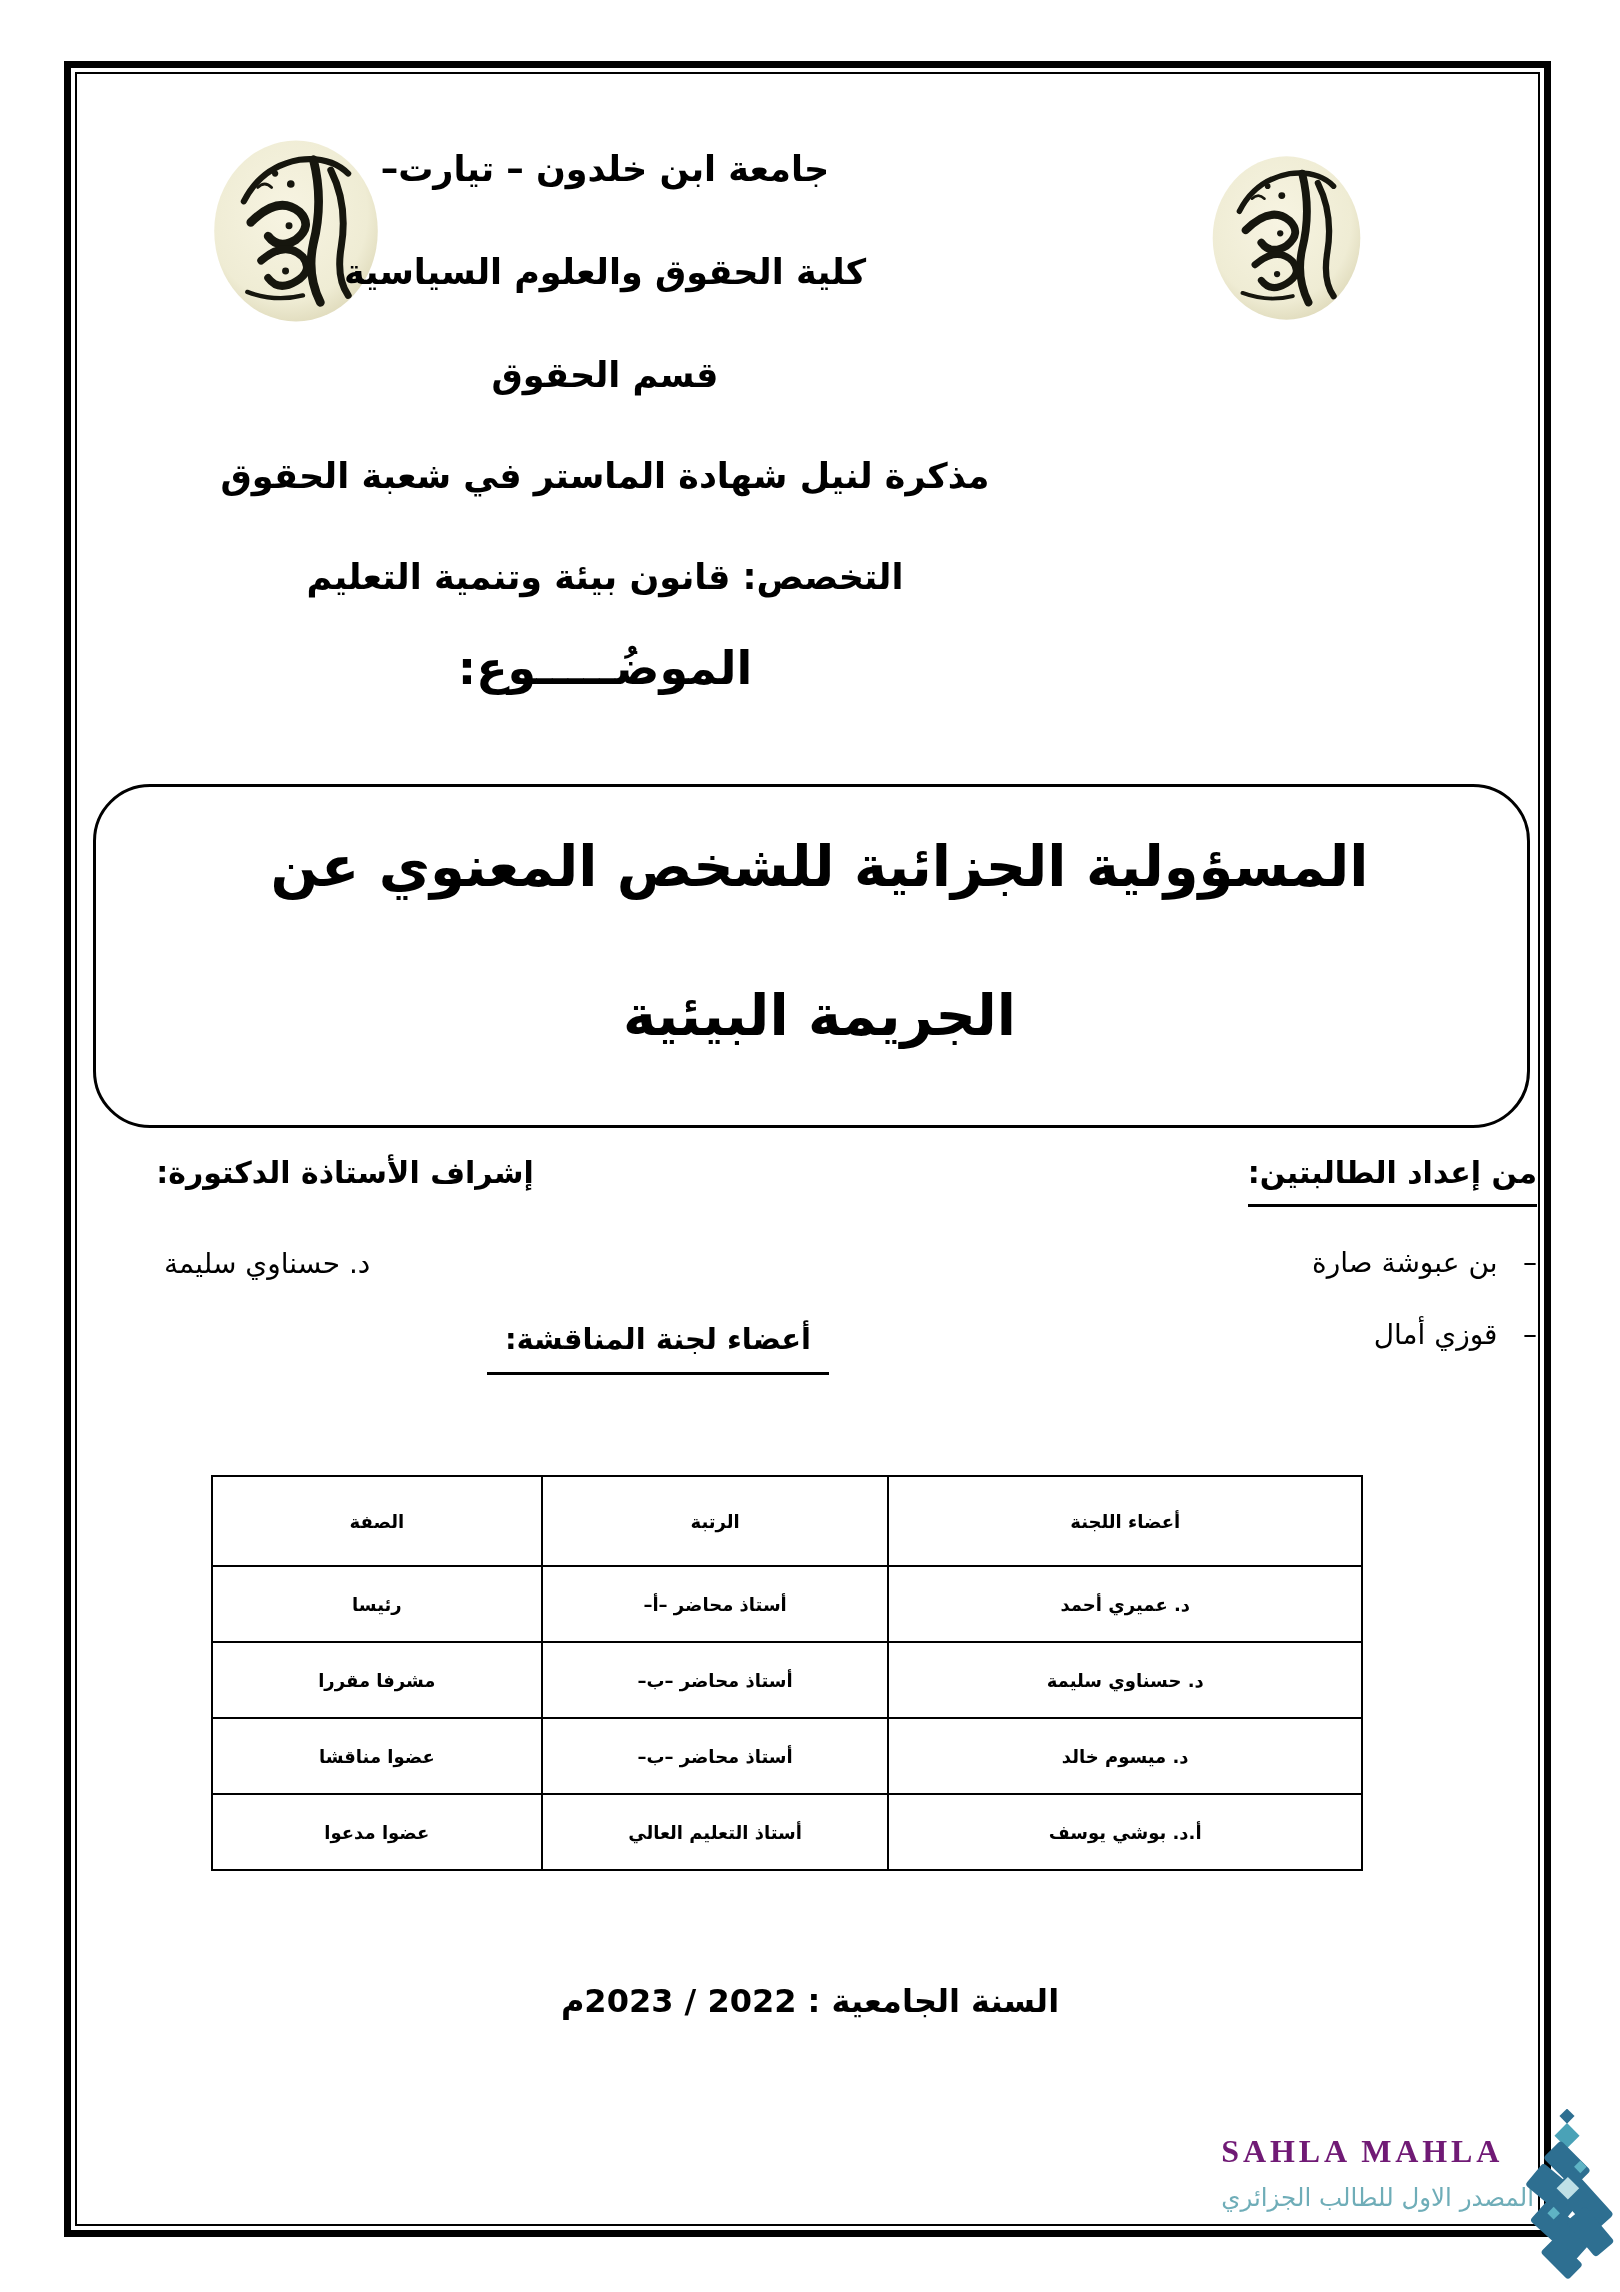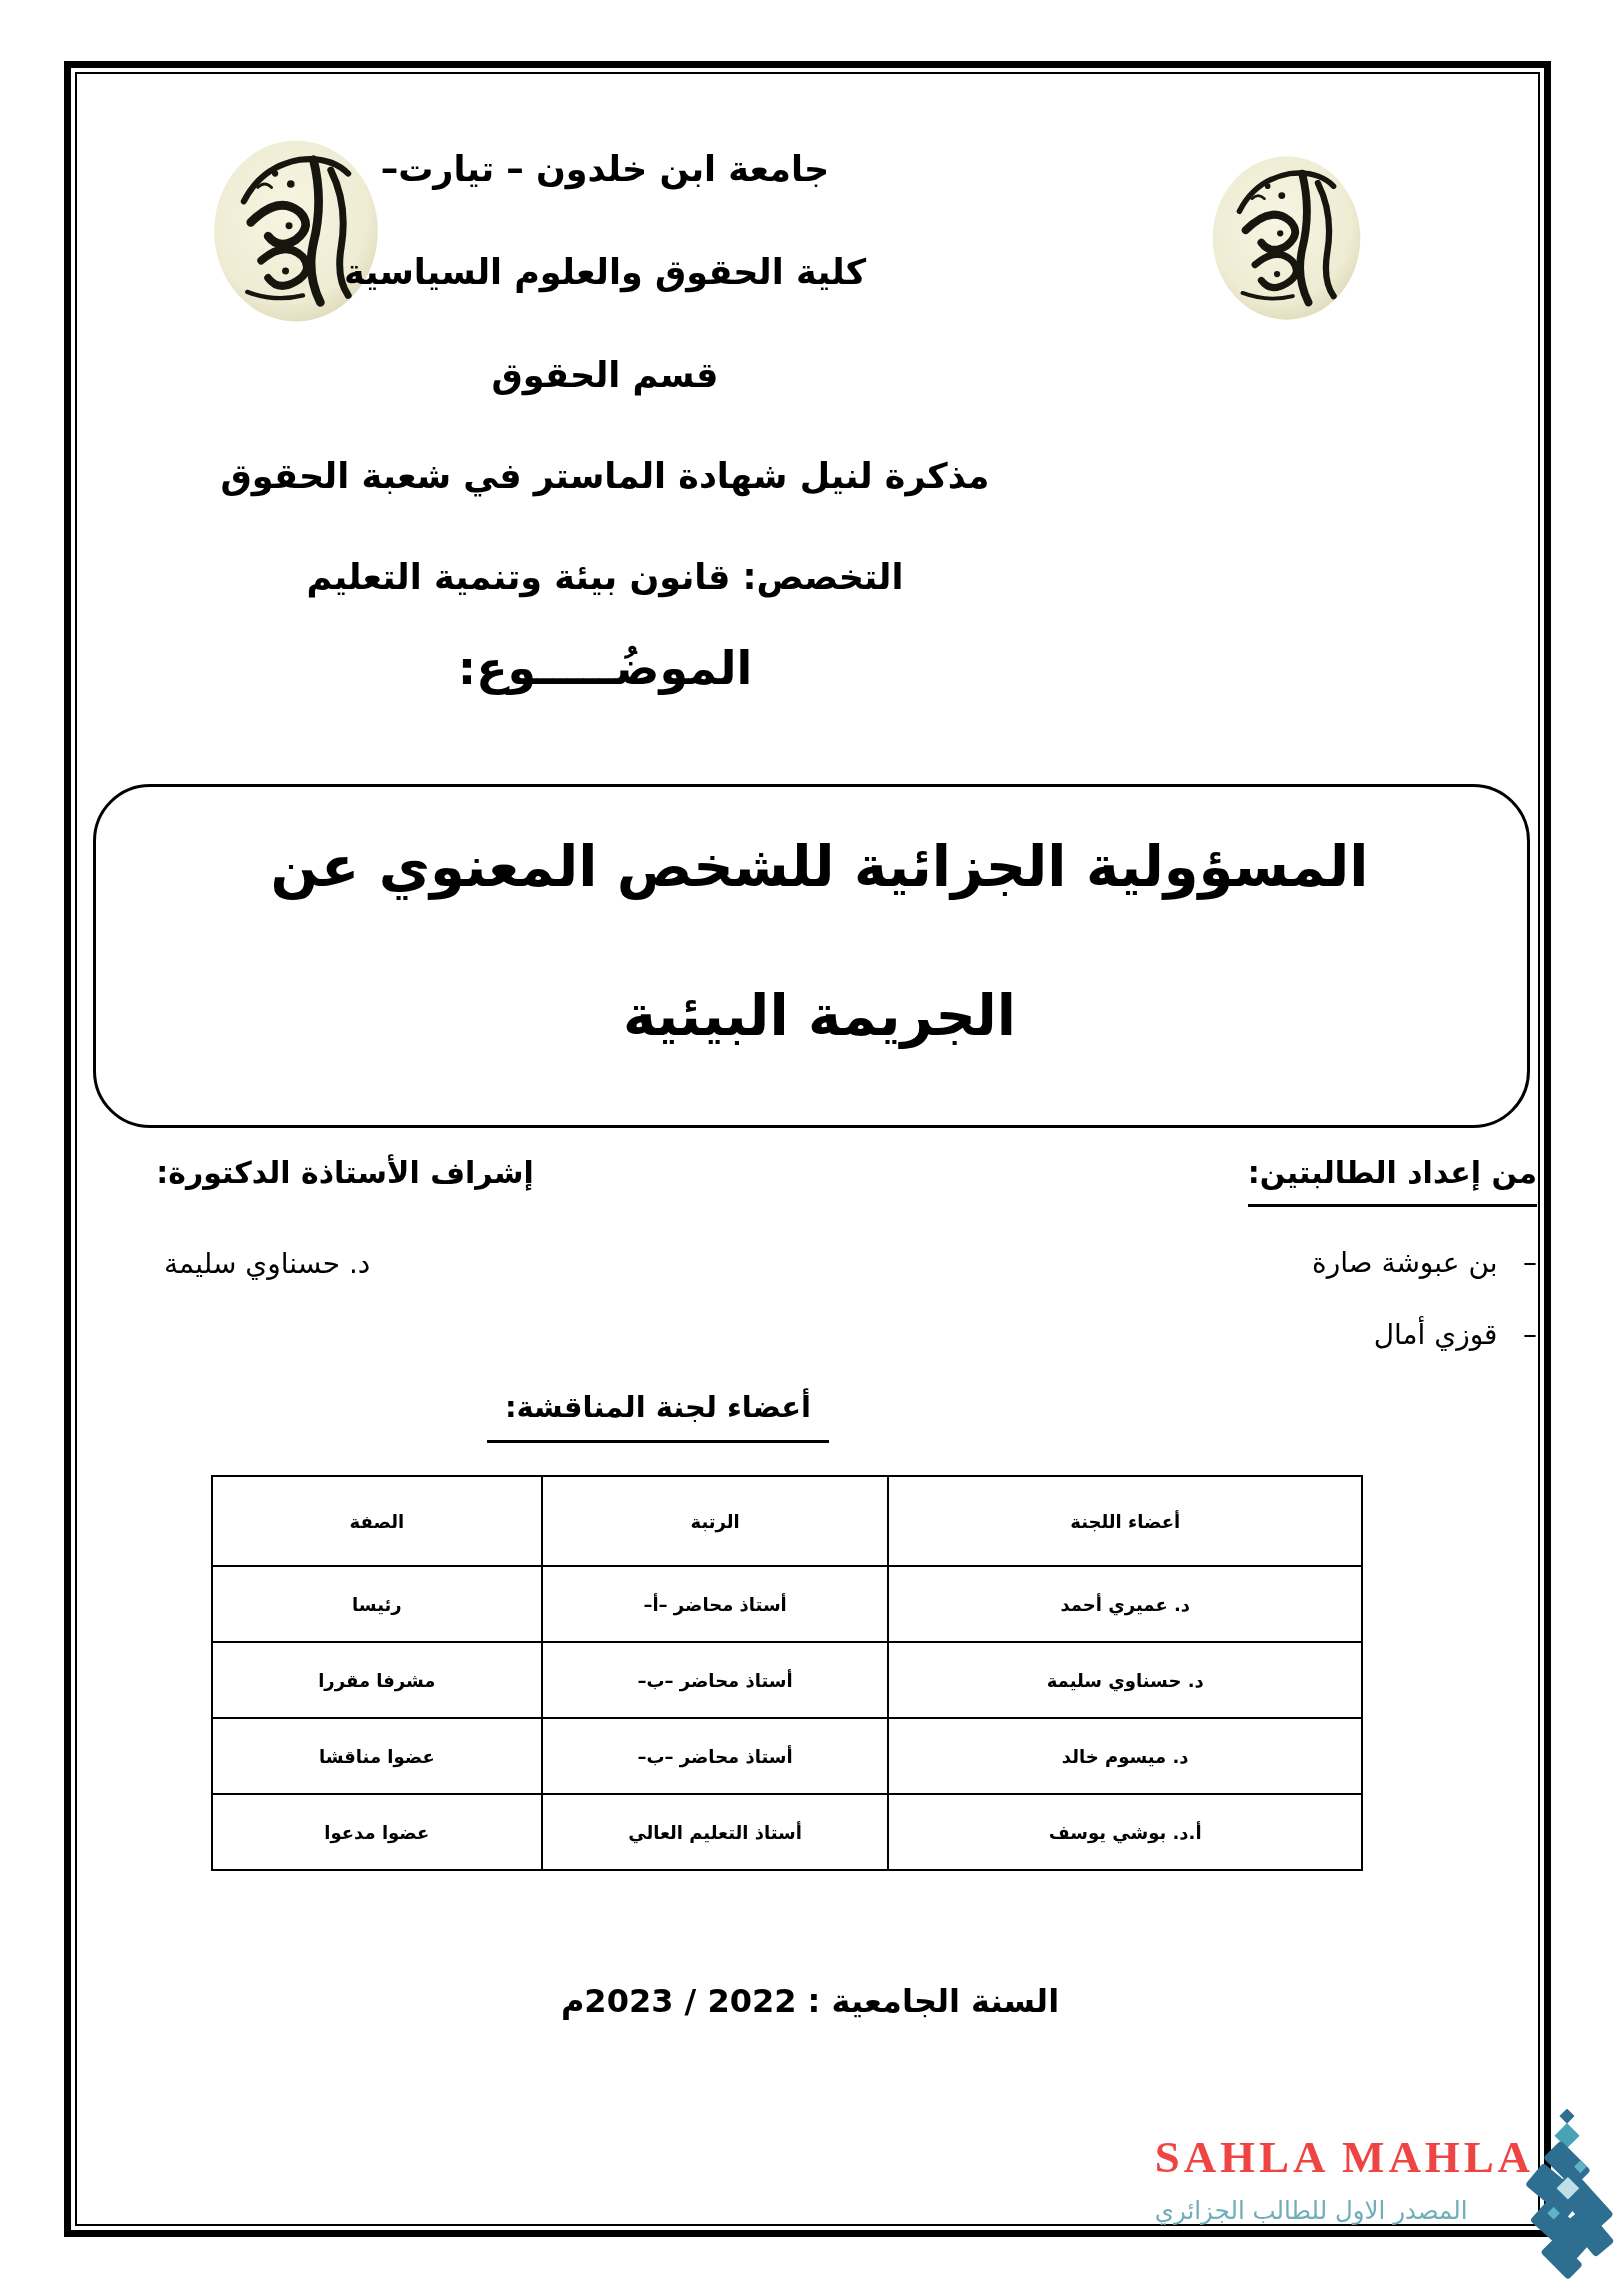--- a/index.html
+++ b/index.html
@@ -56,21 +56,21 @@
   .student-line{
     margin-top:39px;margin-left:113px;
     font-size:28px;
   }
   .student-line .dash{margin-left:25.5px;}
   .supervisor-block{position:absolute;top:1155px;left:110px;width:470px;text-align:left;direction:rtl;}
   .supervisor-heading{font-weight:bold;font-size:30px;text-align:center;}
   .supervisor-name{margin-top:57px;font-size:28px;text-align:left;padding-left:54px;}
   
   .committee-heading-wrap{
-    position:absolute;left:0;top:1390px;width:1316px;text-align:center;
+    position:absolute;left:0;top:1322px;width:1316px;text-align:center;
   }
   .committee-heading{
     display:inline-block;font-weight:bold;font-size:29px;
     border-bottom:3.9px solid #000;padding-bottom:15.7px;padding-left:17.6px;padding-right:17.6px;
   }
   table.committee{
     position:absolute;left:211px;top:1475px;width:1152px;height:394px;
     border-collapse:collapse;direction:rtl;
   }
   table.committee th,table.committee td{
@@ -83,22 +83,22 @@
   .academic-year{
     position:absolute;left:0;top:1982px;width:1620px;text-align:center;
     font-weight:bold;font-size:32px;
   }
   
   .watermark{
     position:absolute;right:86px;top:2135px;text-align:left;direction:ltr;
   }
   .wm-brand{
     font-family:"Liberation Serif", serif;
-    font-weight:bold;font-size:45px;letter-spacing:3.9px;
-    color:#ef4444;line-height:1.0;
+    font-weight:bold;font-size:32px;letter-spacing:3.9px;
+    color:#701a75;line-height:1.0;
   }
   .wm-tagline{
     font-family:"DejaVu Sans", sans-serif;
     font-size:24.5px;color:#6fadb8;direction:rtl;text-align:left;margin-top:16px;
   }
   .wm-logo{position:absolute;right:-2px;top:2109px;width:110px;height:178px;}
 </style>
 </head>
 <body>
 

